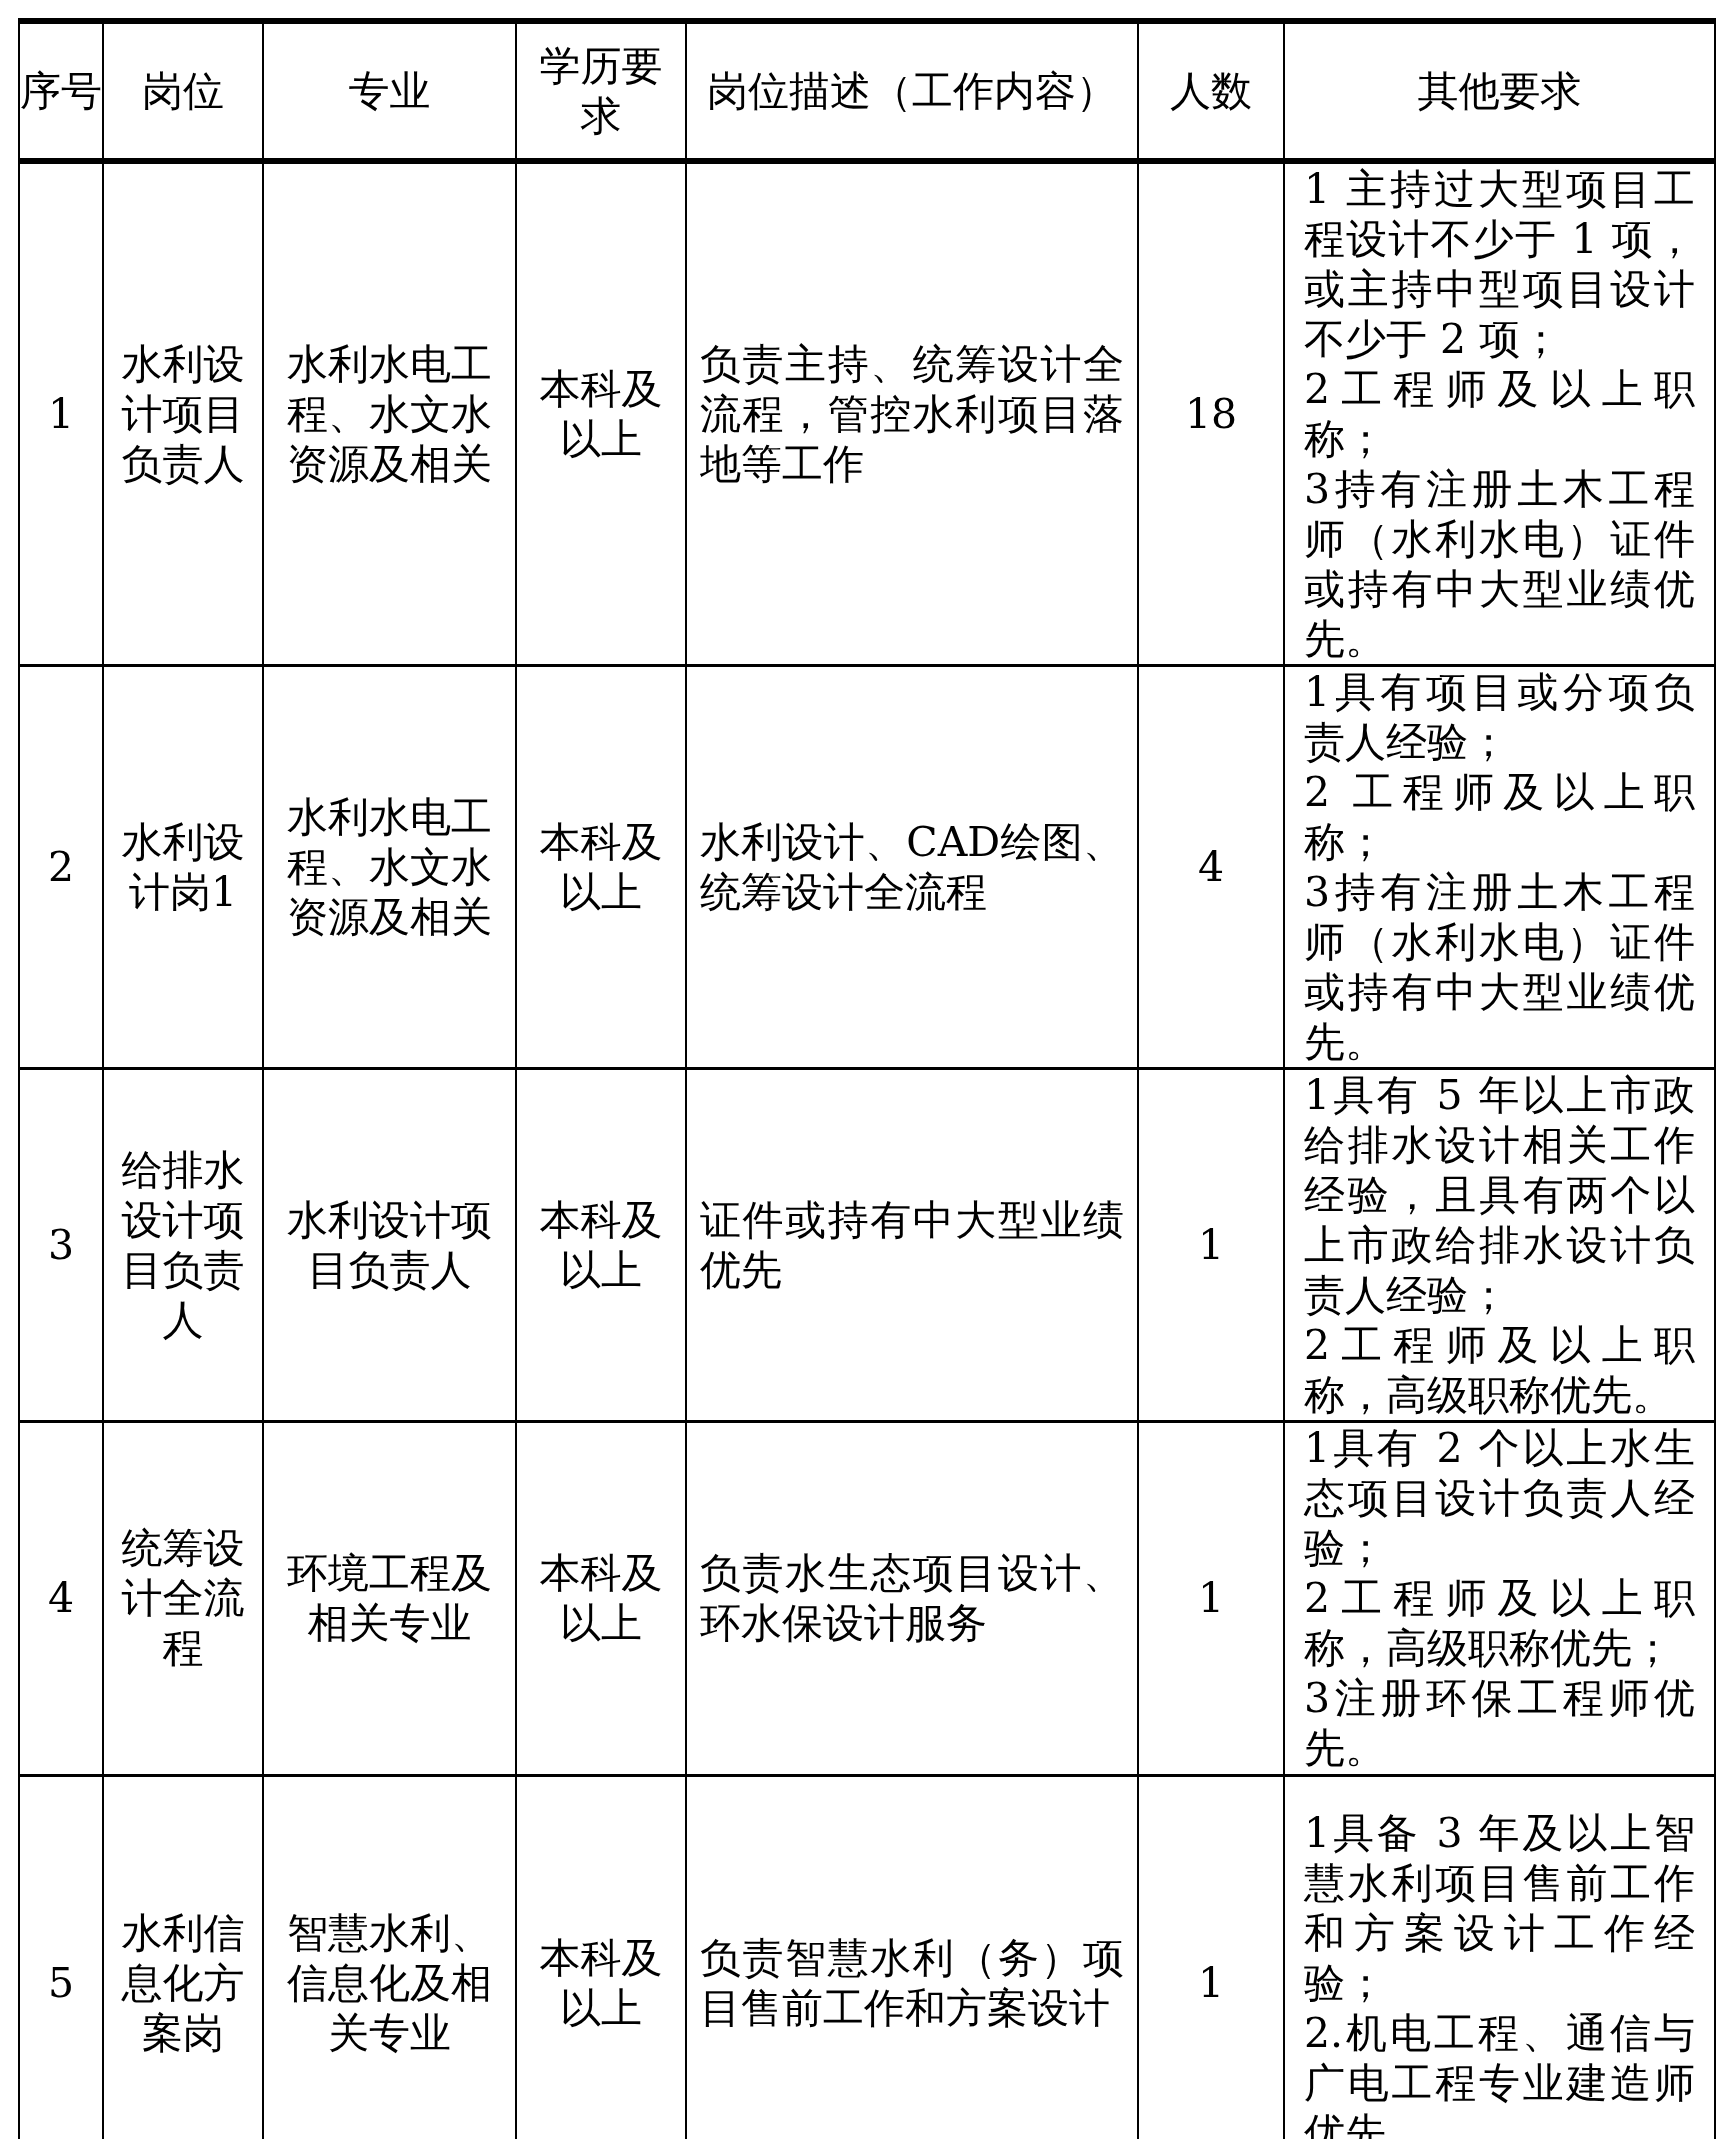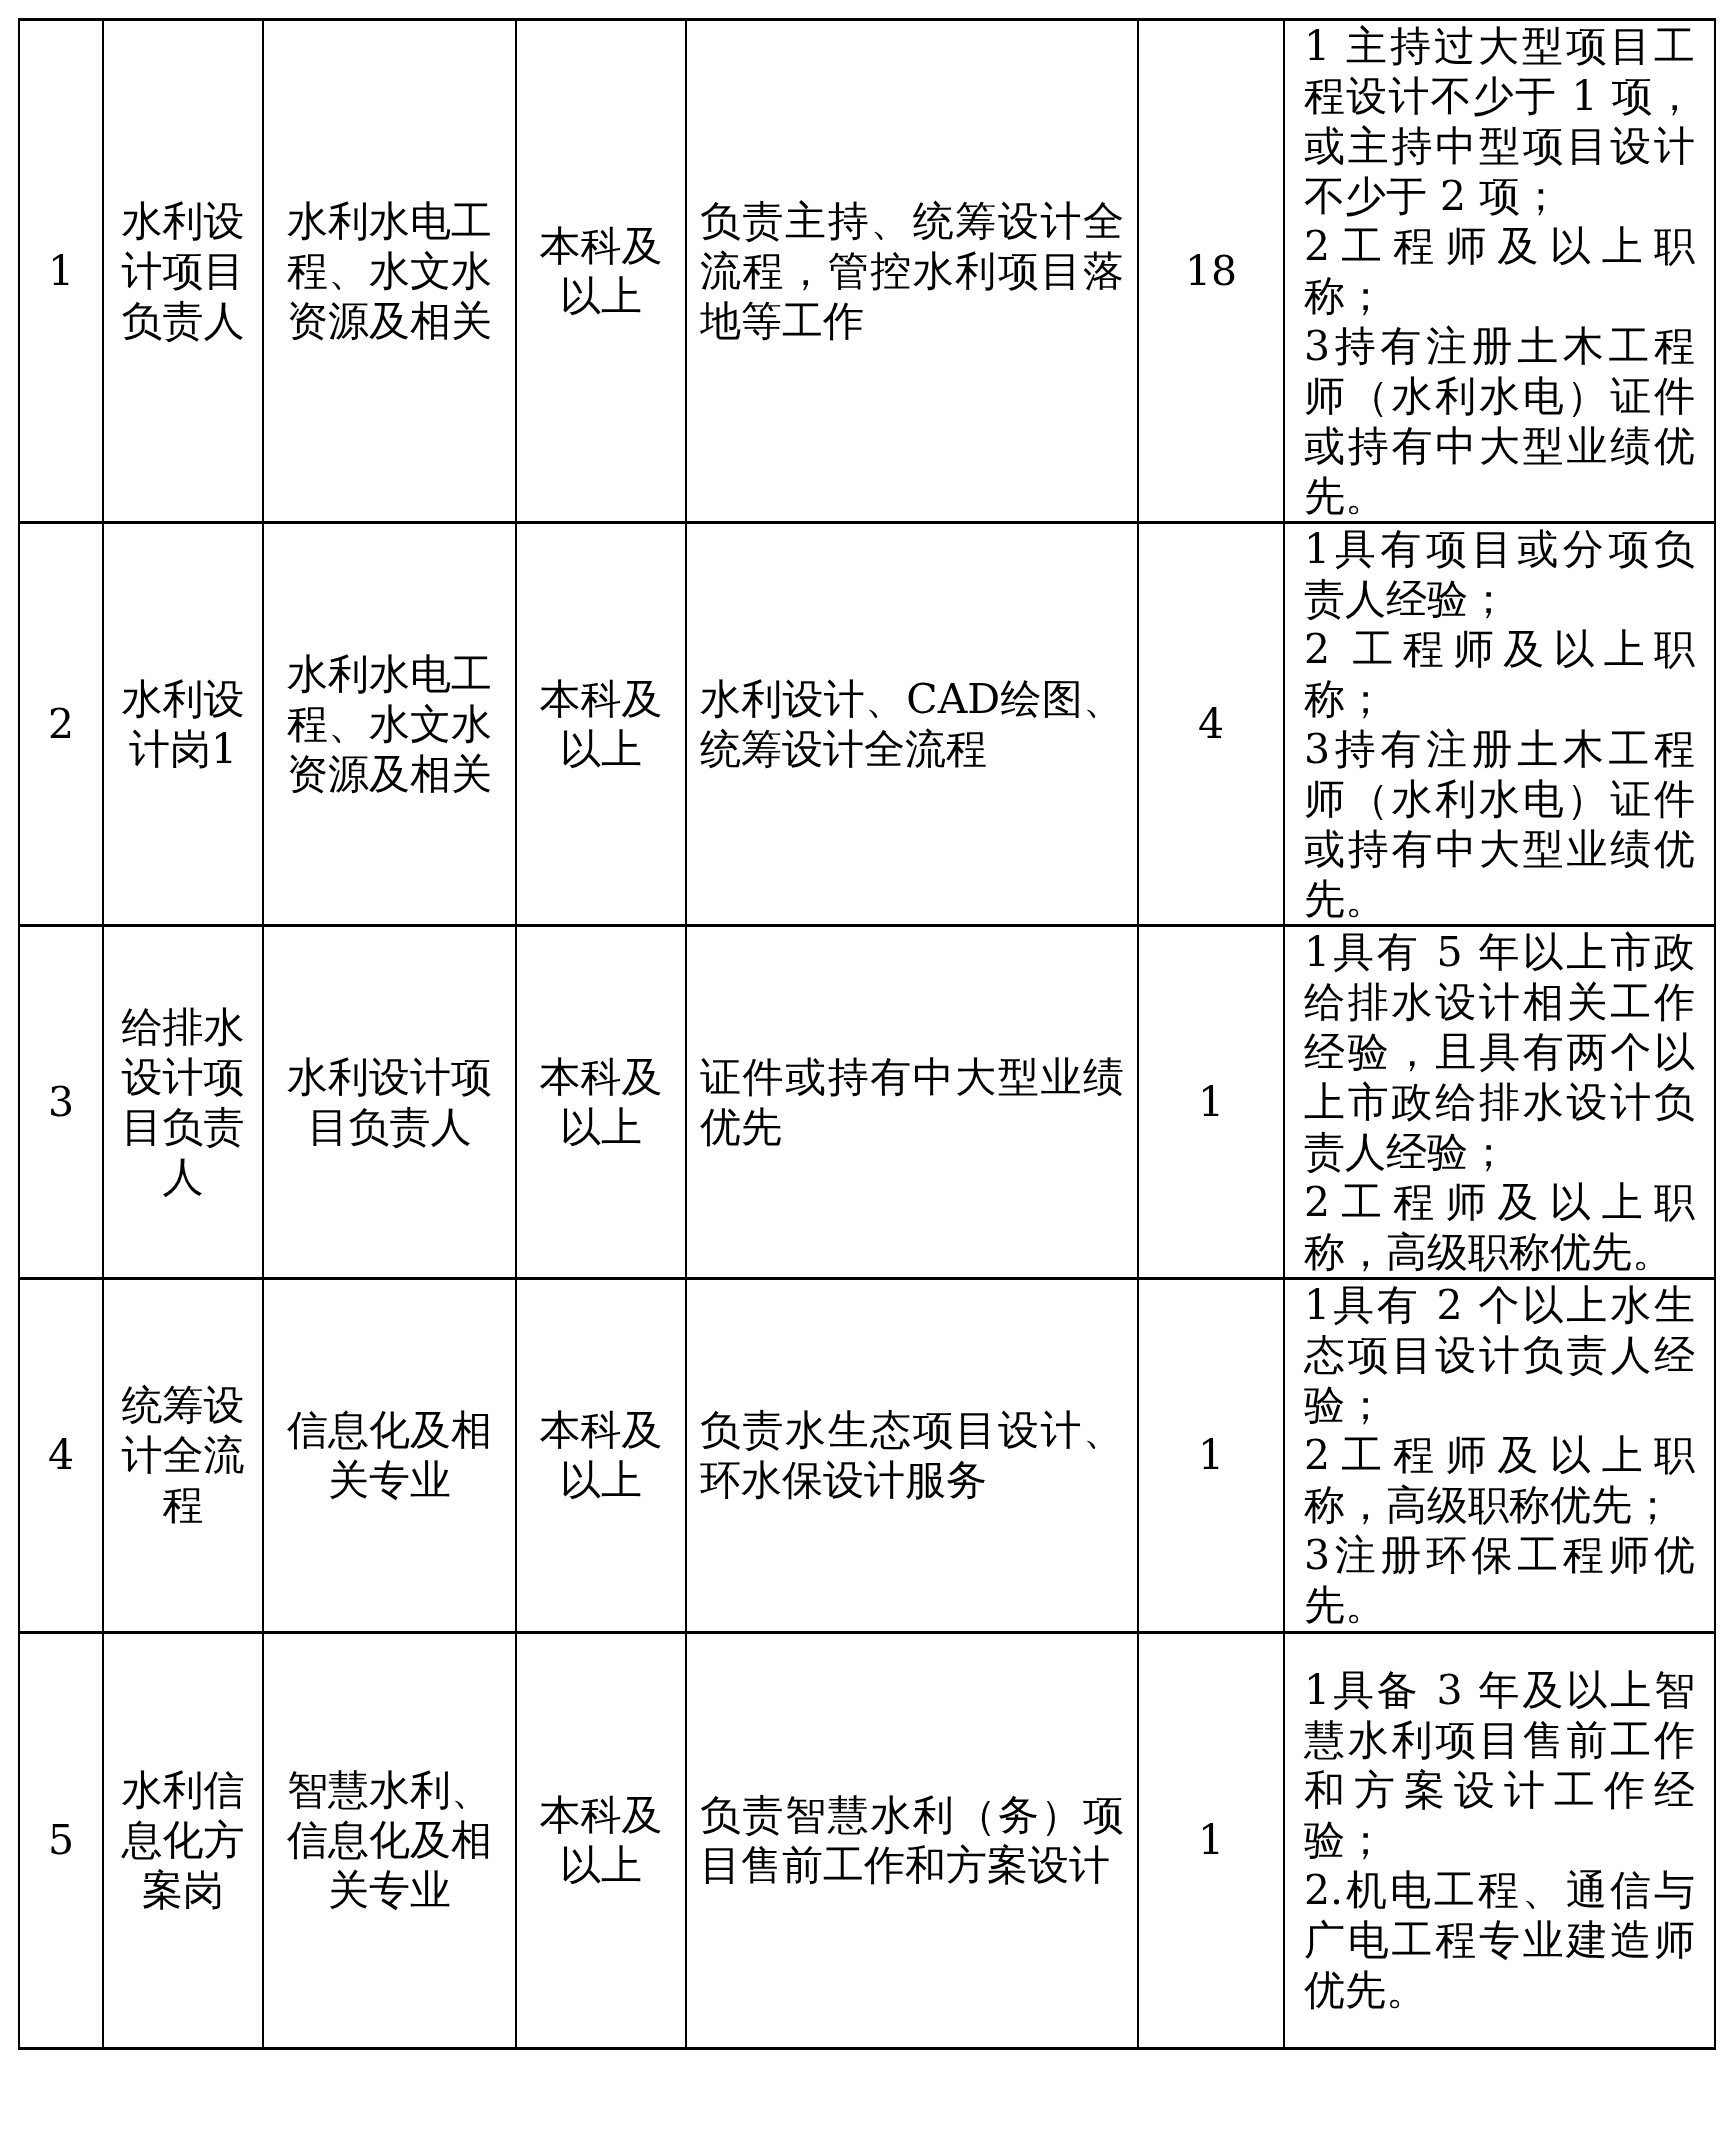--- a/index.html
+++ b/index.html
@@ -46,20 +46,29 @@
   <colgroup>
     <col style="width:84px">
     <col style="width:160px">
     <col style="width:253px">
     <col style="width:170px">
     <col style="width:452px">
     <col style="width:146px">
     <col style="width:431px">
   </colgroup>
   <tbody>
+    <tr class="hdr">
+      <th class="c-no">序号</th>
+      <th class="c-pos">岗位</th>
+      <th class="c-major">专业</th>
+      <th class="c-edu">学历要求</th>
+      <th class="c-desc" style="text-align:center;">岗位描述（工作内容）</th>
+      <th class="c-count">人数</th>
+      <th class="c-req" style="text-align:center;">其他要求</th>
+    </tr>
 
     <tr class="r1">
       <td class="c-no">1</td>
       <td class="c-pos">水利设计项目负责人</td>
       <td class="c-major">水利水电工程、水文水资源及相关</td>
       <td class="c-edu">本科及以上</td>
       <td class="c-desc">负责主持、统筹设计全流程，管控水利项目落地等工作</td>
       <td class="c-count">18</td>
       <td class="c-req">1 主持过大型项目工程设计不少于 1 项，或主持中型项目设计不少于 2 项；
 2工程师及以上职称；
@@ -85,21 +94,21 @@
       <td class="c-edu">本科及以上</td>
       <td class="c-desc">证件或持有中大型业绩优先</td>
       <td class="c-count">1</td>
       <td class="c-req">1具有 5 年以上市政给排水设计相关工作经验，且具有两个以上市政给排水设计负责人经验；
 2工程师及以上职称，高级职称优先。</td>
     </tr>
 
     <tr class="r4">
       <td class="c-no">4</td>
       <td class="c-pos">统筹设计全流程</td>
-      <td class="c-major">信息化及相关专业</td>
+      <td class="c-major">环境工程及相关专业</td>
       <td class="c-edu">本科及以上</td>
       <td class="c-desc">负责水生态项目设计、环水保设计服务</td>
       <td class="c-count">1</td>
       <td class="c-req">1具有 2 个以上水生态项目设计负责人经验；
 2工程师及以上职称，高级职称优先；
 3注册环保工程师优先。</td>
     </tr>
 
     <tr class="r5">
       <td class="c-no">5</td>

